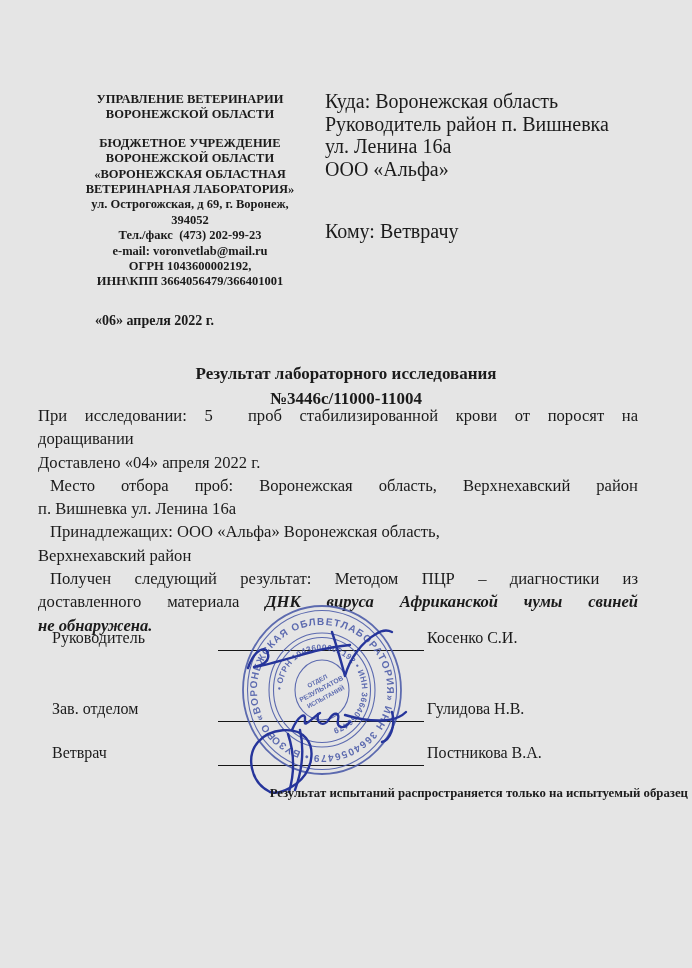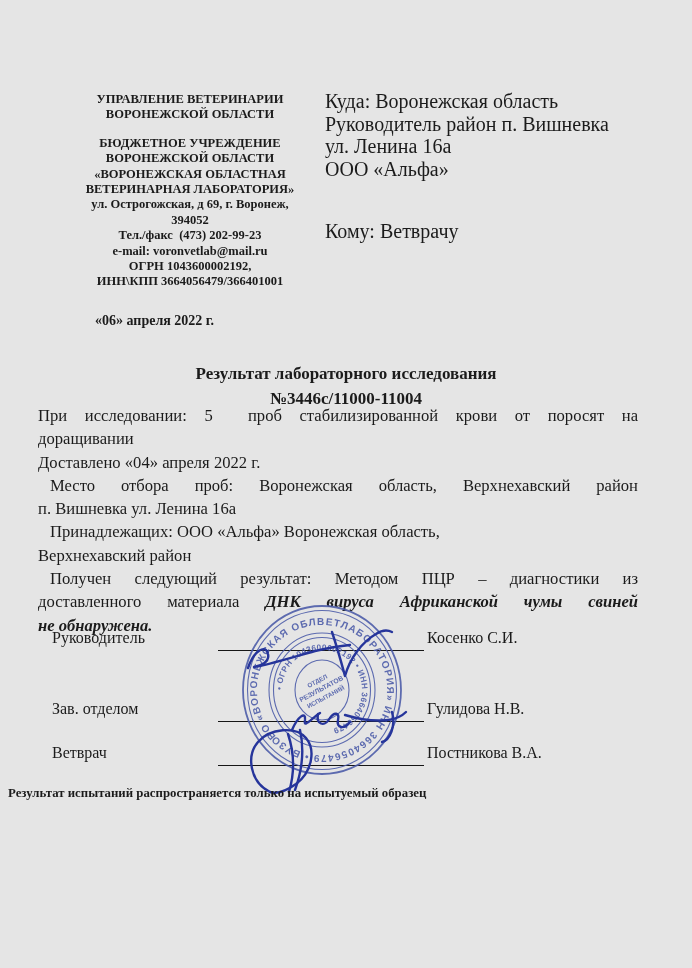--- a/index.html
+++ b/index.html
@@ -46,22 +46,22 @@
   .em{font-weight:bold;font-style:italic;}
   .prews{white-space:pre-wrap;}
   
   .sig-row{position:absolute;left:0;width:692px;height:24px;font-size:16px;}
   .sig-row .role{position:absolute;left:52px;top:0;}
   .sig-row .line{position:absolute;left:218px;top:0;width:206px;height:21px;border-bottom:1.6px solid #161616;}
   .sig-row .name{position:absolute;left:427px;top:0;}
   .row1{top:629px;} .row2{top:700px;padding-left:44px;} .row3{top:744px;}
   
   .footer-line{
-    position:absolute;left:8px;top:786px;width:672px;
-    text-align:left;font-weight:bold;font-size:12.8px;
+    position:absolute;left:16px;top:786px;width:672px;
+    text-align:right;font-weight:bold;font-size:12.8px;
   }
   
   .stamp-svg{position:absolute;left:230px;top:600px;opacity:0.88;}
   .ink-svg{position:absolute;left:230px;top:618px;}
   .stamp-rim{font-family:"Liberation Sans",sans-serif;font-weight:bold;}
 </style>
 </head>
 <body>
 
 <div class="page">

